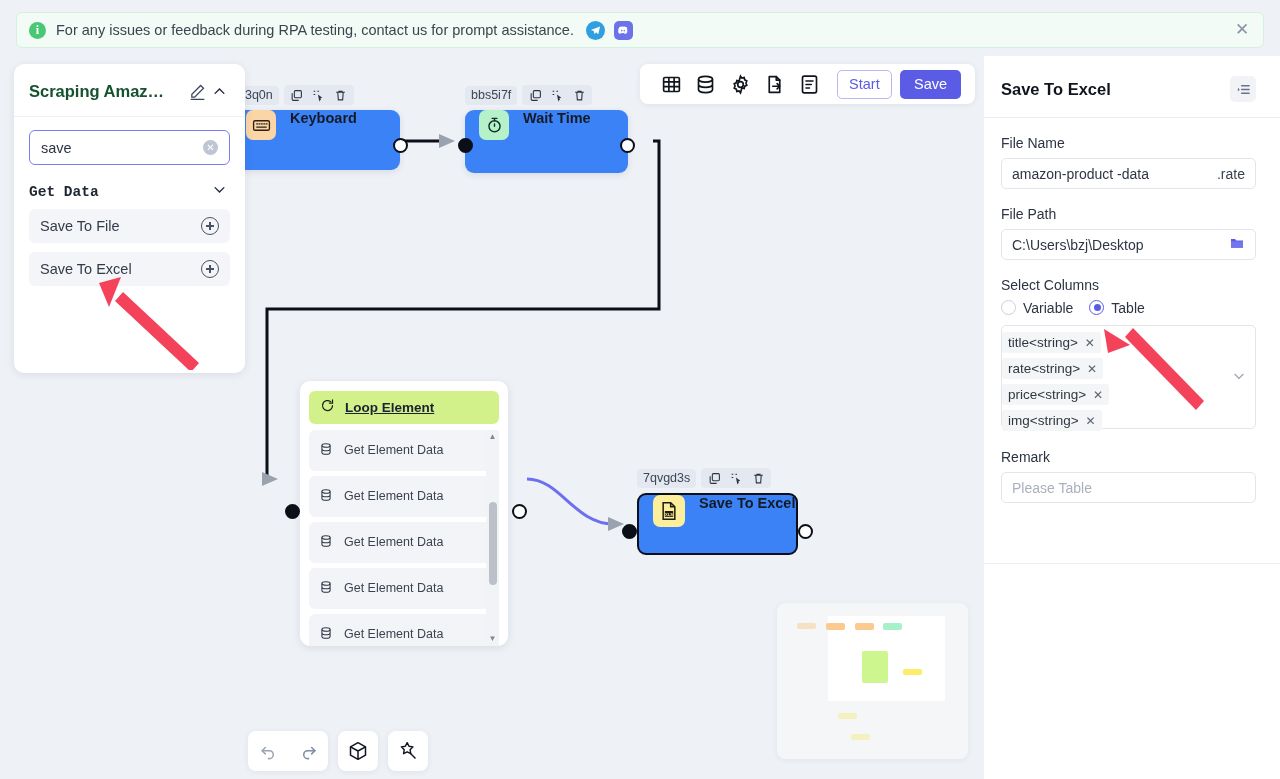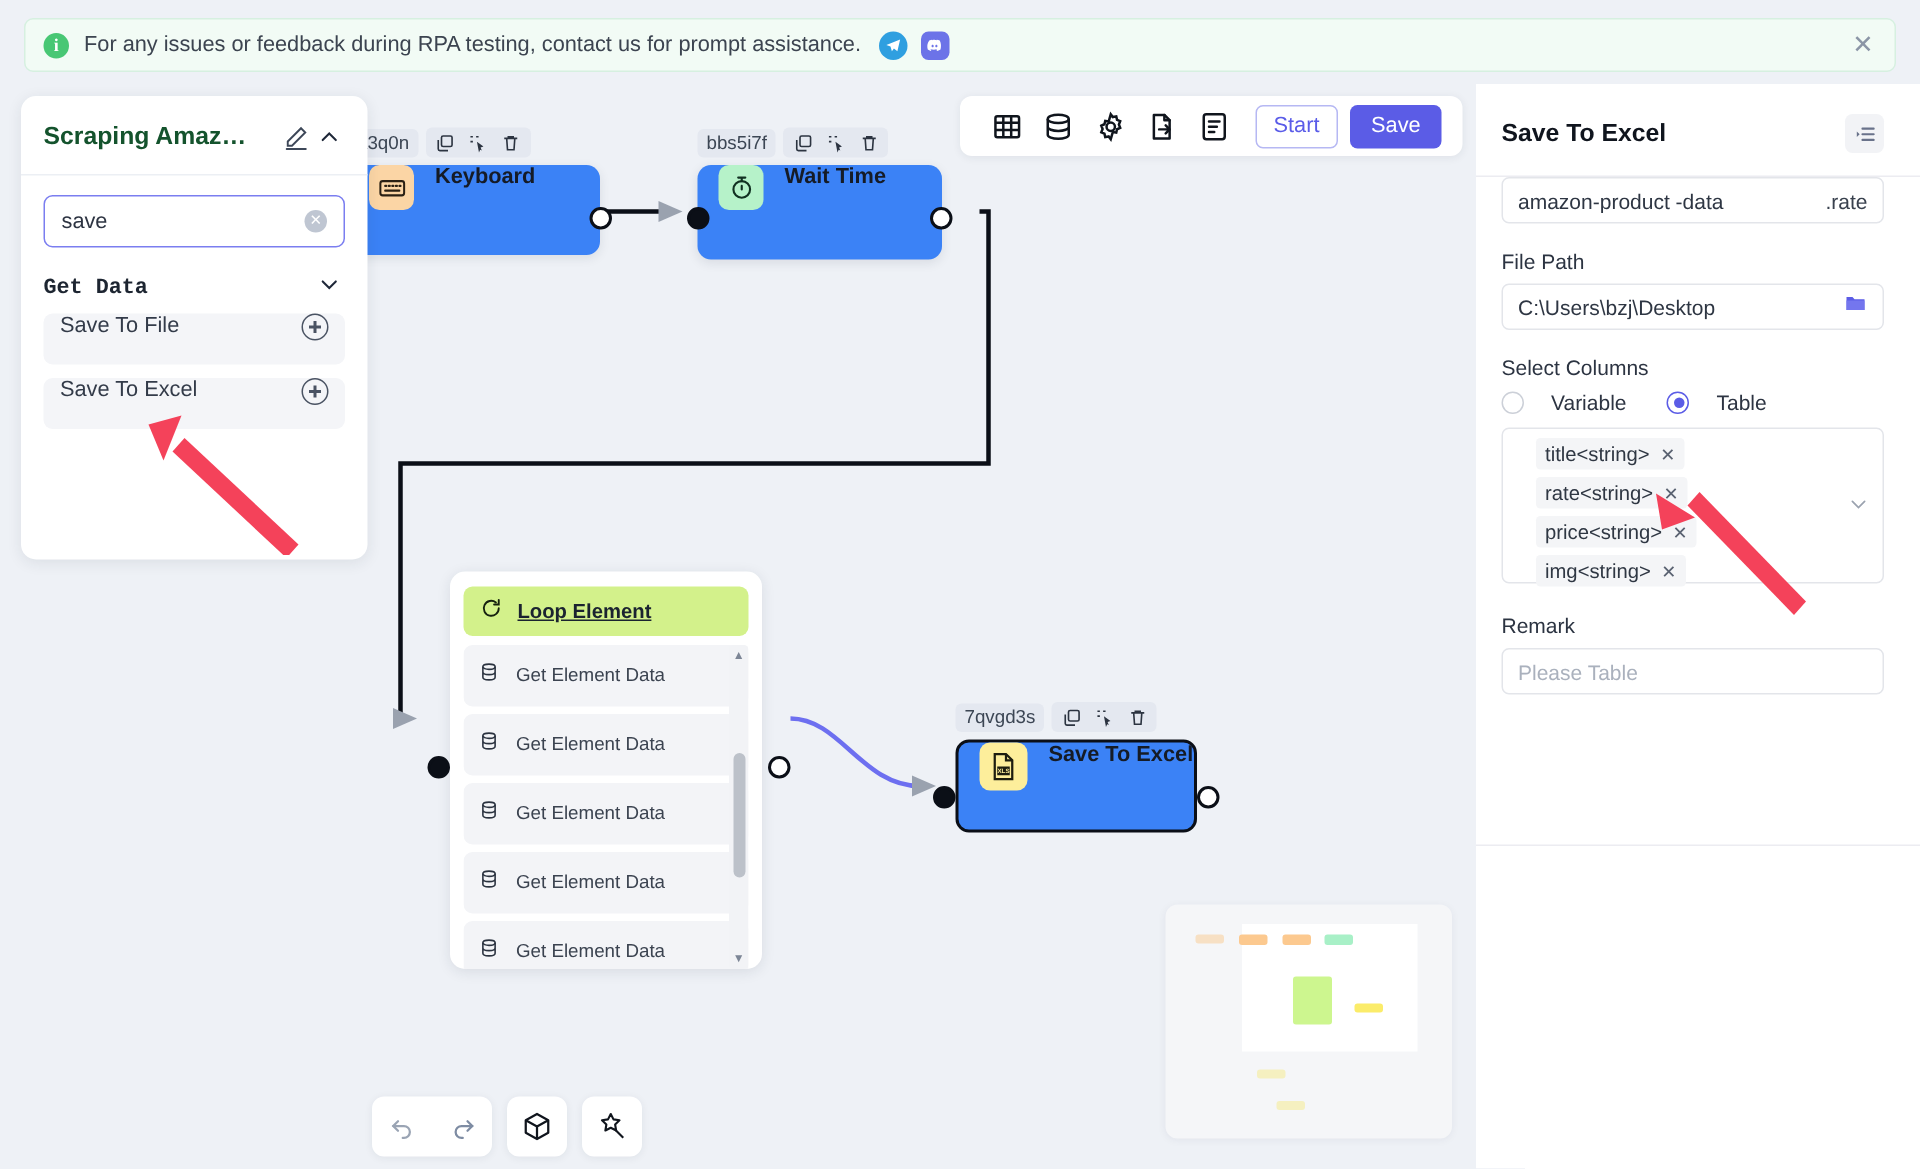--- a/index.html
+++ b/index.html
@@ -62,21 +62,21 @@
   .clear-ico {
     width: 15px; height: 15px; border-radius: 50%; background: #bfc6d2; color:#fff;
     font-size: 10px; line-height: 15px; text-align:center; cursor:pointer; flex:none;
   }
   .group-head {
     margin-top: 15px; display: flex; align-items: flex-end; height: 20px; cursor: pointer; font-family: Liberation Mono, monospace;
   }
   .group-label { font-size: 14.5px; font-weight: bold; color: #1d2531; flex: 1; }
   .pal-item {
     margin-top: 9px; height: 34px; background: #f4f5f8; border-radius: 6px;
-    display: flex; align-items: flex-start; padding: 0 11px; cursor: pointer;
+    display: flex; align-items: center; padding: 0 11px; cursor: pointer;
   }
   .pal-item-label { font-size: 14.5px; color: #333b49; flex: 1; }
   .plus-ico {
     width: 18px; height: 18px; border-radius: 50%; border: 1.4px solid #4a5363;
     position: relative; flex: none;
   }
   .plus-ico:before, .plus-ico:after {
     content:""; position:absolute; background:#4a5363;
   }
   .plus-ico:before { left: 3.5px; top: 7.3px; width: 8px; height: 1.4px; }
@@ -167,28 +167,28 @@
   .rp-menu-btn { width: 26px; height: 26px; background:#f2f3f6; border-radius:5px; display:flex; align-items:center; justify-content:center; cursor:pointer; }
   .rp-rule { height: 1px; background: #ececf1; margin: 13px -24px 0 -17px; }
   .fld-label { font-size: 14px; color: #2c3442; margin-top: 17px; margin-bottom: 7px; }
   .fld {
     height: 31px; border: 1px solid #e3e5ea; border-radius: 5px; display: flex;
     align-items: center; padding: 0 10px; background: #fff; width: 255px;
   }
   .fld-val { font-size: 14px; color: #2e3643; flex: 1; white-space: nowrap; overflow: hidden; }
   .fld-suffix { font-size: 14px; color: #39414e; }
   .fld-ph { font-size: 14px; color: #aab1bd; }
-  .radio-row { display: flex; align-items: flex-end; gap: 18px; margin-top: 6px; }
+  .radio-row { display: flex; align-items: flex-start; gap: 7px; margin-top: 6px; }
   .radio { width: 15px; height: 15px; border-radius: 50%; border: 1.5px solid #ccd0d8; background: #fff; flex:none; position: relative; cursor: pointer; }
   .radio.on { border-color: #5b5ce6; }
   .radio.on:after { content:""; position:absolute; left:3.2px; top:3.2px; width:7px; height:7px; border-radius:50%; background:#5b5ce6; }
   .radio-lab { font-size: 14px; color: #2d3442; margin-right: 9px; }
   .tags-box {
     margin-top: 9px; width: 255px; height: 104px; border: 1px solid #e3e5ea; border-radius: 5px;
-    padding: 6px 6px 0 22px; position: relative;
+    padding: 6px 6px 0 0; position: relative;
   }
   .tag {
     display: inline-flex; align-items: center; background: #f4f5f7; border-radius: 3px;
     height: 21px; padding: 0 6px; margin-bottom: 5px; font-size: 13.5px; color: #2f3743;
   }
   .tag-x { margin-left: 7px; color: #5a6271; font-size: 12px; cursor: pointer; }
   .tags-chev { position: absolute; right: 9px; top: 43px; color: #9aa2af; }
   .rp-divider { position: absolute; left: 0; top: 507px; width: 296px; height: 1px; background: #ececf1; }
 
   
@@ -525,20 +525,21 @@
       <span class="rp-title">Save To Excel</span>
       <span class="rp-menu-btn">
         <svg width="15" height="15" viewBox="0 0 24 24" fill="none" stroke="#69728a" stroke-width="2.2" stroke-linecap="round">
             <path d="M9 6h12M9 12h12M9 18h12"></path>
             <path d="M3 9l3 3-3 3z" fill="#69728a" stroke="none"></path>
           </svg>
       </span>
     </div>
     <div class="rp-rule"></div>
 
+    <div class="fld-label">File Name</div>
     <div class="fld">
       <span class="fld-val">amazon-product -data</span>
       <span class="fld-suffix">.rate</span>
     </div>
 
     <div class="fld-label">File Path</div>
     <div class="fld">
       <span class="fld-val">C:\Users\bzj\Desktop</span>
       <span>
         <svg width="16" height="16" viewBox="0 0 24 24">

